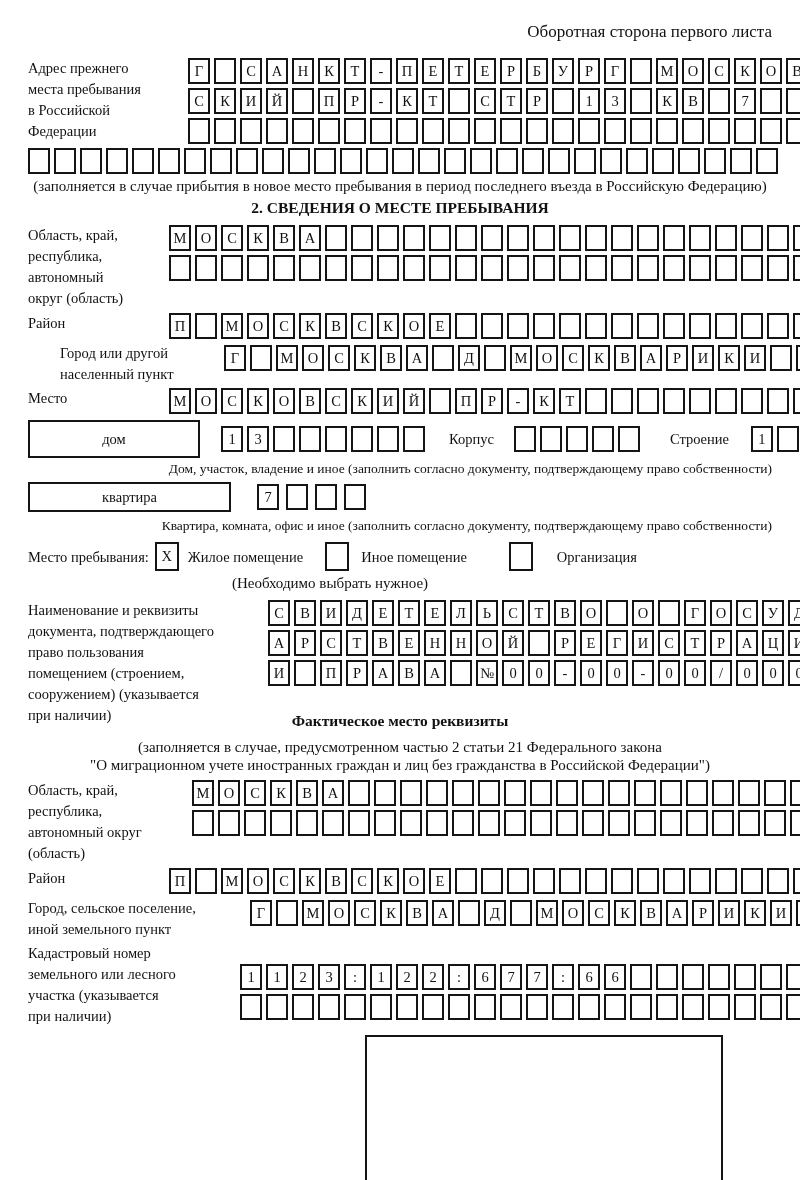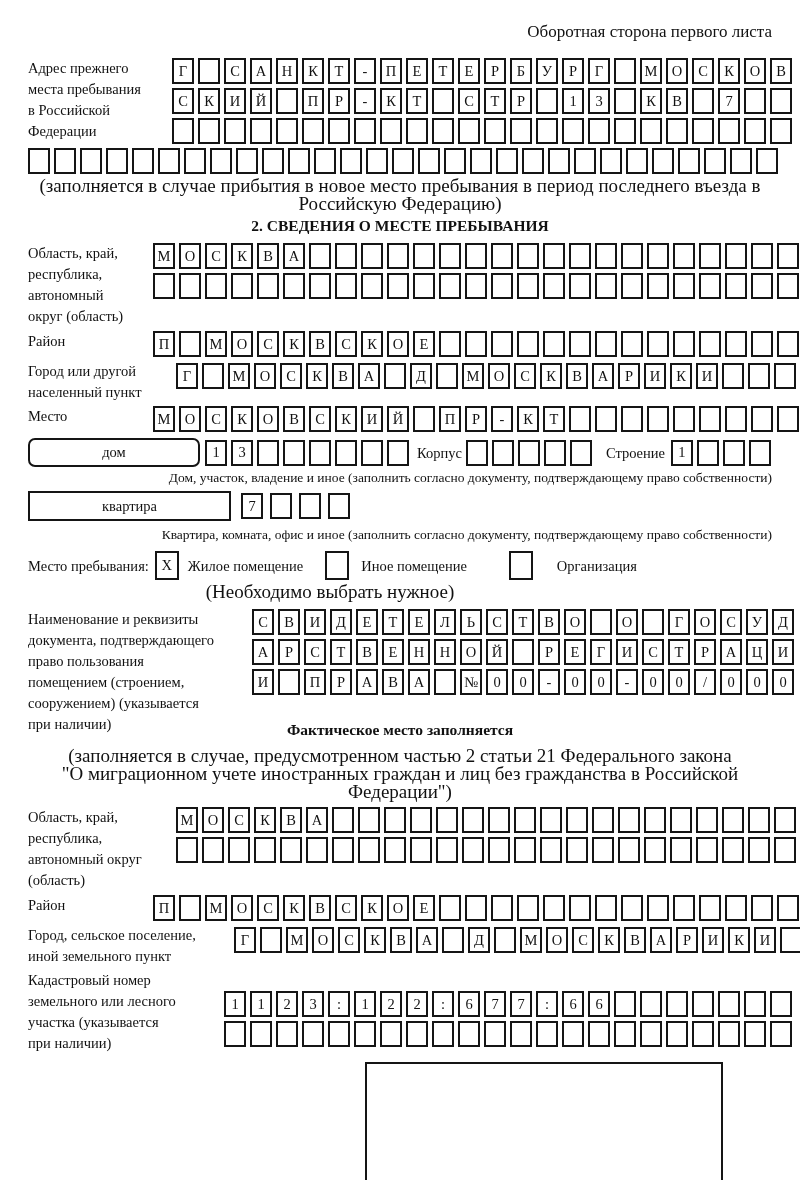--- a/index.html
+++ b/index.html
@@ -5,41 +5,41 @@
   * { margin:0; padding:0; box-sizing:border-box; }
   html,body { background:#ffffff; }
   body {
     width:800px; height:1180px;
     font-family:"Liberation Serif","DejaVu Serif",serif;
     color:#111; overflow:hidden;
     padding:22px 28px 0 28px;
   }
   .page-title { text-align:right; font-size:17px; margin-bottom:16px; }
 
-  .row { display:flex; align-items:flex-start; }
+  .row { display:flex; align-items:flex-start;gap:16px; }
   .lbl { font-size:14.5px; line-height:21px; white-space:pre-line; flex:0 0 auto; }
 
   .cellrows { display:flex; flex-direction:column; gap:4px; }
   .cellrow { display:flex; gap:4px; }
   .cell {
     flex:0 0 auto; width:22px; height:26px;
     border:2px solid #151515;
     display:flex; align-items:center; justify-content:center;
     font-size:14.5px; line-height:1;
   }
 
-  .note { font-size:19px; text-align:center; margin:3px 0 2px 0; line-height:18px; white-space:pre-line; }
+  .note { font-size:15px; text-align:center; margin:3px 0 2px 0; line-height:18px; white-space:pre-line; }
   .note-left { font-size:13.5px; text-align:right; margin:2px 0 4px 0; line-height:18px;font-family:Liberation Serif, serif; }
   .sec-header { font-size:15.5px; font-weight:bold; text-align:center; margin:4px 0 8px 0; }
 
   .wordbox {
     border:2px solid #151515; display:flex; align-items:center; justify-content:center;
     font-size:14.5px; flex:0 0 auto;
   }
-  .dom-box { width:172px; height:29px;border-radius:7px; }
+  .dom-box { width:172px; height:38px; }
   .kv-box  { width:203px; height:30px; }
   .inline-lbl { font-size:14.5px; line-height:28px; flex:0 0 auto; }
 
   .chkbox {
     width:24px; height:29px; border:2px solid #151515; flex:0 0 auto;
     display:flex; align-items:center; justify-content:center; font-size:14.5px;
   }
   .stay-row { display:flex; align-items:center; margin:7px 0 2px 0; }
 
   .big-box-wrap { margin-left:337px; margin-top:8px; }
@@ -262,21 +262,21 @@
       <div class="cell"></div>
       <div class="cell"></div>
       <div class="cell"></div>
       <div class="cell"></div>
       <div class="cell"></div>
       <div class="cell"></div>
     </div>
 </div>
 
 <div class="row" style="margin-top:4px;">
-  <div class="lbl" style="width:148px;">Город или другой
+  <div class="lbl" style="width:148px;margin-left:32px;">Город или другой
 населенный пункт</div>
   <div class="cellrow" style="margin-top:2px;">
       <div class="cell">Г</div>
       <div class="cell"></div>
       <div class="cell">М</div>
       <div class="cell">О</div>
       <div class="cell">С</div>
       <div class="cell">К</div>
       <div class="cell">В</div>
       <div class="cell">А</div>
@@ -455,21 +455,21 @@
         <div class="cell">0</div>
         <div class="cell">0</div>
         <div class="cell">/</div>
         <div class="cell">0</div>
         <div class="cell">0</div>
         <div class="cell">0</div>
       </div>
   </div>
 </div>
 
-<div class="sec-header" style="margin-top:-14px;">Фактическое место заполняется</div>
+<div class="sec-header" style="margin-top:-14px;">Фактическое место реквизиты</div>
 <div class="note">(заполняется в случае, предусмотренном частью 2 статьи 21 Федерального закона
 "О миграционном учете иностранных граждан и лиц без гражданства в Российской Федерации")</div>
 
 <div class="row mt6">
   <div class="lbl" style="width:148px;">Область, край,
 республика,
 автономный округ
 (область)</div>
   <div class="cellrows">
     <div class="cellrow">

